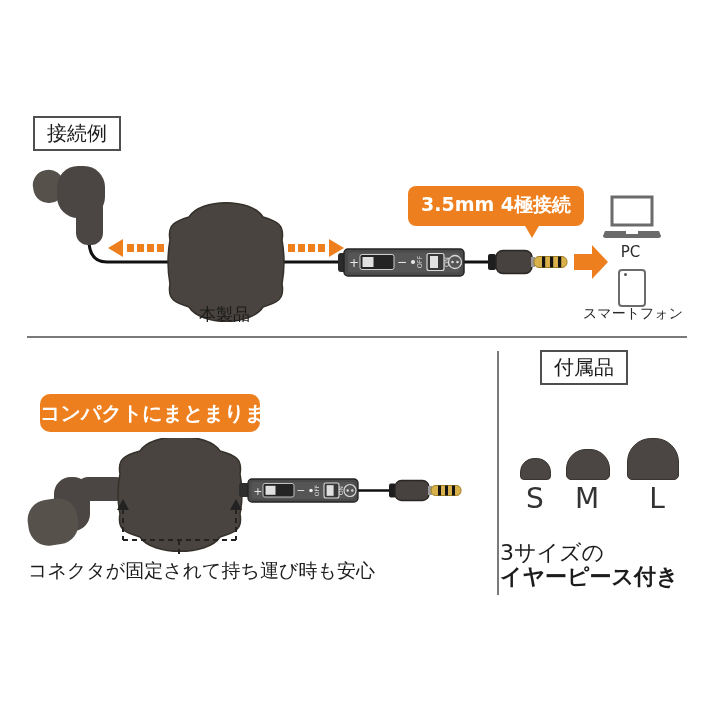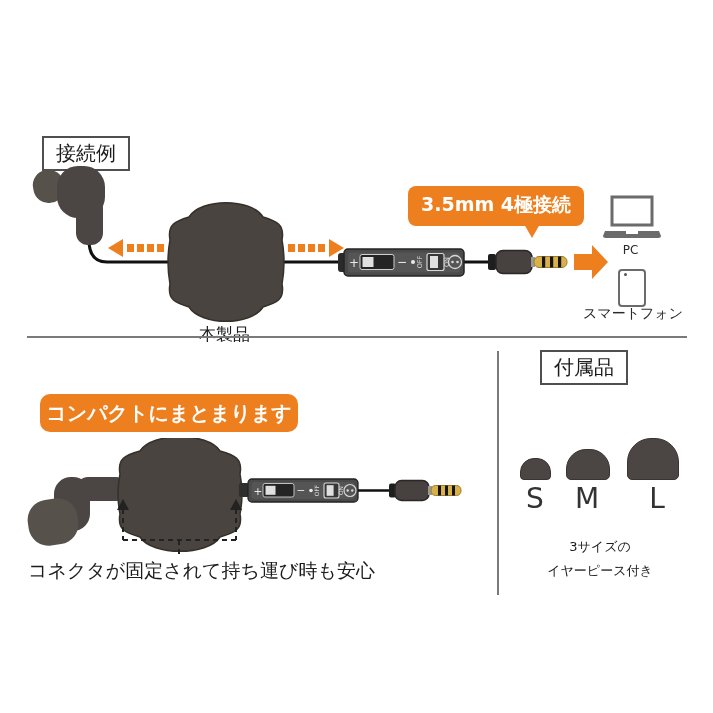--- a/index.html
+++ b/index.html
@@ -20,55 +20,55 @@
     padding:0 13px;background:#ee7f1e;color:#fff;font-size:19px;font-weight:600;
     border-radius:8px;white-space:nowrap;
   }
   .bubble:after{
     content:"";position:absolute;left:116px;bottom:-12px;width:0;height:0;
     border-left:8px solid transparent;border-right:8px solid transparent;
     border-top:14px solid #ee7f1e;
   }
   
   .banner{
-    position:absolute;left:40px;top:394px;width:258px;height:38px;line-height:38px;
+    position:absolute;left:40px;top:394px;width:220px;height:38px;line-height:38px;
     background:#ee7f1e;color:#fff;font-size:20px;font-weight:600;text-align:center;
     border-radius:10px;white-space:nowrap;
   }
   .caption{position:absolute;font-size:19px;color:#1c1c1c;white-space:nowrap;}
-  .small-label{position:absolute;font-size:12px;color:#2a2a2a;text-align:center;}
+  .small-label{position:absolute;font-size:15px;color:#2a2a2a;text-align:center;}
   .divider-h{position:absolute;left:27px;top:336px;width:660px;height:2px;background:#7a7a7a;}
   .divider-v{position:absolute;left:497px;top:351px;width:2px;height:244px;background:#7a7a7a;}
   
   .earpiece{position:absolute;background:#4b4643;border:1px solid #39342f;}
   .earpiece.s{left:520px;top:458px;width:29px;height:20px;border-radius:14px 14px 4px 4px;}
   .earpiece.m{left:566px;top:449px;width:42px;height:29px;border-radius:20px 20px 5px 5px;}
   .earpiece.l{left:627px;top:438px;width:50px;height:40px;border-radius:24px 24px 5px 5px;}
   .size-label{position:absolute;top:482px;font-size:28px;color:#333;width:40px;text-align:center;}
   .size-label.s{left:515px;}
   .size-label.m{left:567px;}
   .size-label.l{left:637px;}
-  .acc-caption{position:absolute;width:200px;left:500px;text-align:center;font-size:13px;color:#1c1c1c;white-space:nowrap;}
+  .acc-caption{position:absolute;width:200px;left:500px;font-size:22px;color:#1c1c1c;white-space:nowrap;}
   
   .phone-icon{
     position:absolute;left:618px;top:269px;width:24px;height:34px;
     border:2.5px solid #6b6b6b;border-radius:4px;background:#fff;
   }
   .phone-icon .cam{
     position:absolute;left:4px;top:2px;width:3px;height:3px;border-radius:50%;background:#555;
   }
   svg{position:absolute;display:block;}
   svg text{font-family:"DejaVu Sans","Liberation Sans",sans-serif;}
 </style>
 </head>
 <body>
 
 <div id="canvas">
 
-  <div class="section-label" style="left:42px;top:116px;margin-top:20px;">接続例</div>
+  <div class="section-label" style="left:33px;top:116px;">接続例</div>
 
   <svg width="713" height="180" viewBox="0 155 713 180" style="left:0;top:155px;">
 
     <path d="M 89 240 Q 89 262 107 262 H 170" stroke="#111" stroke-width="3" fill="none"></path>
     <line x1="280" y1="262" x2="346" y2="262" stroke="#111" stroke-width="3"></line>
     <line x1="462" y1="262" x2="492" y2="262" stroke="#111" stroke-width="3"></line>
 
     <g>
       <rect x="33" y="170" width="31" height="33" rx="15" fill="#57514c" transform="rotate(-10 48 186)"></rect>
       <rect x="57" y="166" width="48" height="52" rx="21" fill="#4b4643"></rect>
@@ -126,21 +126,21 @@
 
     <polygon points="574,254 592,254 592,245 608,262 592,279 592,270 574,270" fill="#ee7f1e"></polygon>
 
     <g>
       <rect x="612" y="197" width="40" height="28" fill="#fff" stroke="#6b6b6b" stroke-width="3"></rect>
       <path d="M 605 231 H 659 L 661 236 Q 661 238 657 238 H 607 Q 603 238 603 236 Z" fill="#6b6b6b"></path>
       <rect x="626" y="231" width="12" height="3" fill="#fff"></rect>
     </g>
   </svg>
 
-  <div class="caption" style="left:199px;top:303px;font-size:17px;margin-top:20px;">本製品</div>
+  <div class="caption" style="left:199px;top:303px;font-size:17px;">本製品</div>
 
   <div class="bubble">3.5mm 4極接続</div>
 
   <div class="small-label" style="left:608px;top:243px;width:45px;">PC</div>
 
   <div class="phone-icon">
     <div class="cam"></div>
   </div>
   <div class="small-label" style="left:583px;top:305px;width:100px;font-size:14px;font-family:Liberation Serif, serif;">スマートフォン</div>
 
@@ -209,15 +209,15 @@
 
   <div class="earpiece s"></div>
   <div class="earpiece m"></div>
   <div class="earpiece l"></div>
 
   <div class="size-label s">S</div>
   <div class="size-label m">M</div>
   <div class="size-label l">L</div>
 
   <div class="acc-caption" style="top:538px;">3サイズの</div>
-  <div class="acc-caption" style="top:562px;">イヤーピース付き</div>
+  <div class="acc-caption" style="top:562px;font-weight:bold;">イヤーピース付き</div>
 
 </div>
 
 </body></html>

